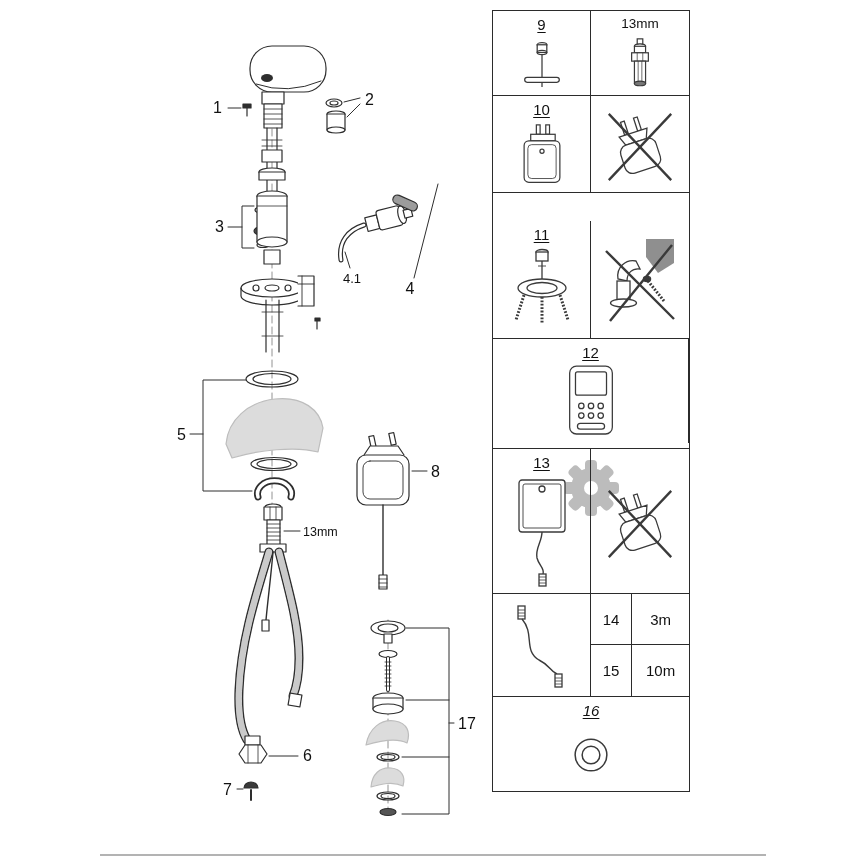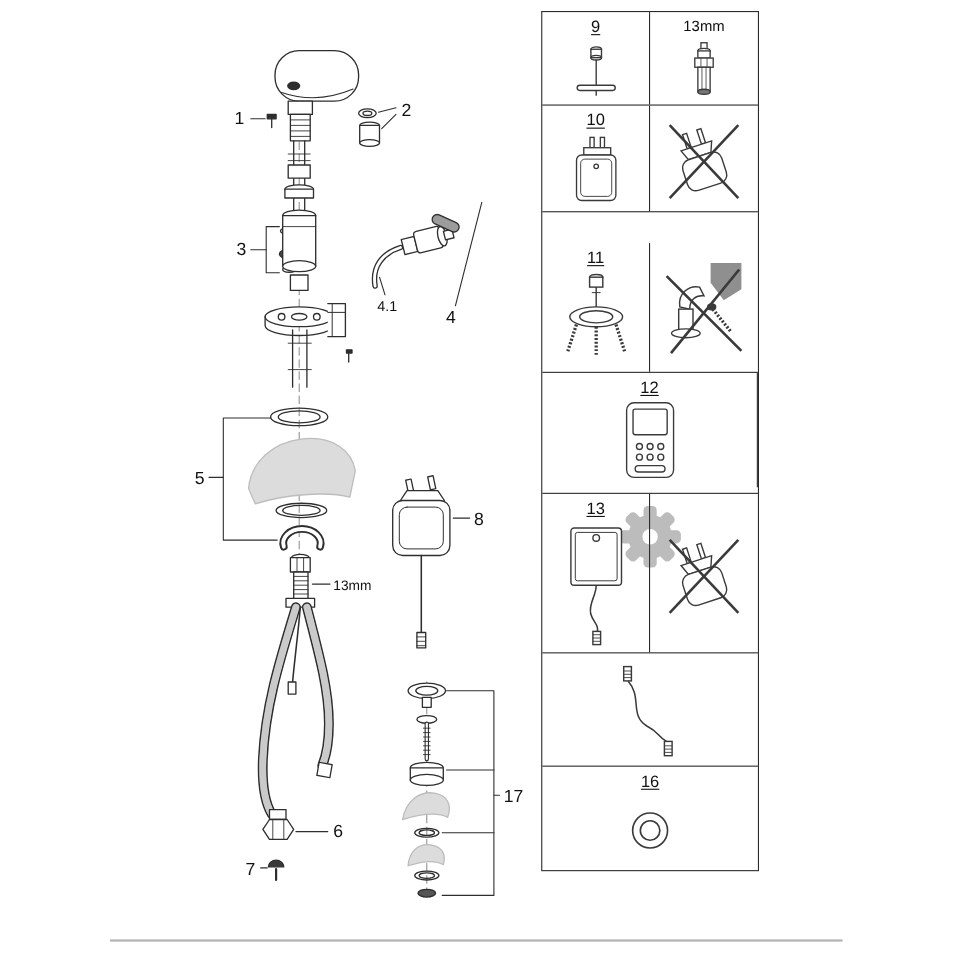--- a/index.html
+++ b/index.html
@@ -427,23 +427,31 @@
               <line x1="11" y1="14" x2="18" y2="14" stroke-width="0.8"></line>
               <path d="M15 17 C 28 32 16 48 32 58 C 44 64 42 68 50 72" stroke-width="1.4"></path>
               <rect x="48" y="72" width="7" height="13" fill="#fff"></rect>
               <line x1="48" y1="76" x2="55" y2="76" stroke-width="0.8"></line>
               <line x1="48" y1="79" x2="55" y2="79" stroke-width="0.8"></line>
               <line x1="48" y1="82" x2="55" y2="82" stroke-width="0.8"></line>
             </g>
           </svg>
         </div>
       </div>
-    </div>
-
-    <div class="g-row" style="height:94px;">
+      <div class="g-cell no-pad">
+        <div class="mini-table">
+          <div class="mt-cell bR bB">14</div>
+          <div class="mt-cell bB">3m</div>
+          <div class="mt-cell bR">15</div>
+          <div class="mt-cell">10m</div>
+        </div>
+      </div>
+    </div>
+
+    <div class="g-row" style="height:94px;font-style:italic;">
       <div class="g-cell">
         <div class="cell-num">16</div>
         <div class="icon-wrap">
           <svg width="66" height="56" viewBox="0 0 70 60">
             <g stroke="#3a3a3a" fill="none" stroke-width="1.6">
               <circle cx="35" cy="30" r="17"></circle>
               <circle cx="35" cy="30" r="9.5"></circle>
             </g>
           </svg>
         </div>

